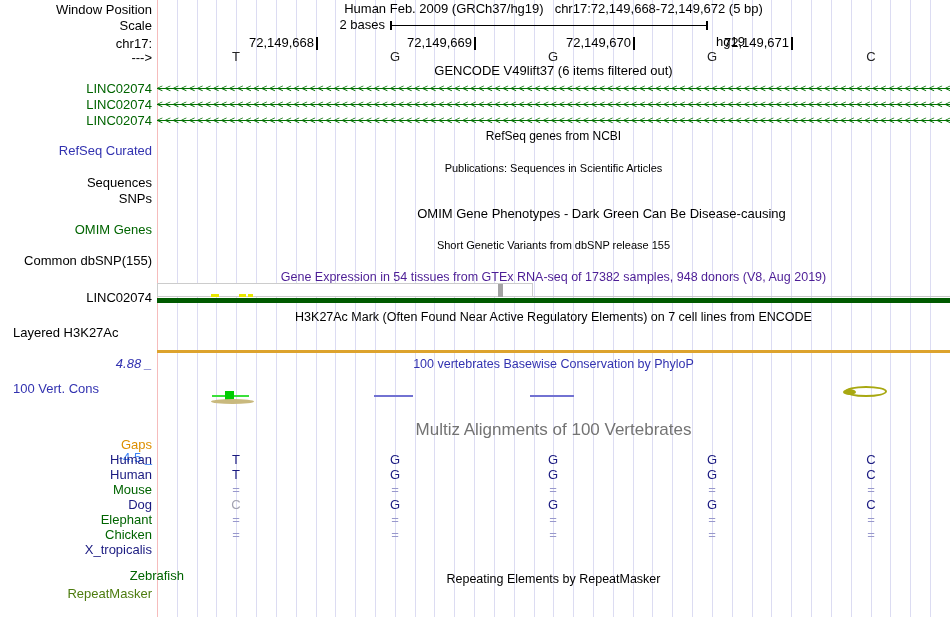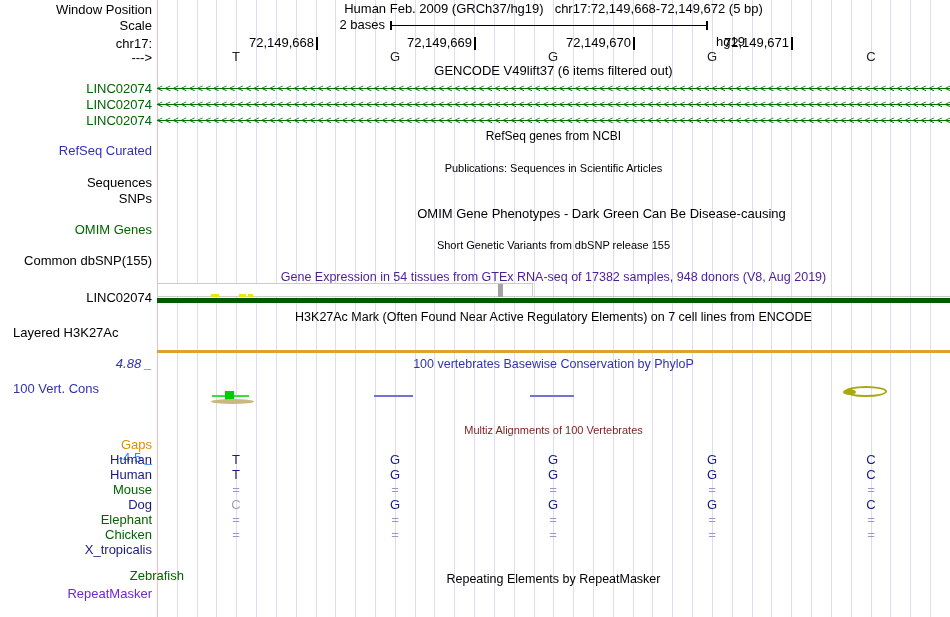--- a/index.html
+++ b/index.html
@@ -97,32 +97,32 @@
       <div class="lbl r" style="top: 406px; color: #3b82f6; margin-top: 44px;">-4.5 _</div>
       <div class="lbl r" style="top: 437px; color: rgb(221, 143, 0);">Gaps</div>
       <div class="lbl r" style="top: 452px; color: rgb(26, 26, 128);">Human</div>
       <div class="lbl r" style="top: 467px; color: rgb(26, 26, 128);">Human</div>
       <div class="lbl r" style="top: 482px; color: rgb(0, 100, 0);">Mouse</div>
       <div class="lbl r" style="top: 497px; color: rgb(26, 26, 128);">Dog</div>
       <div class="lbl r" style="top: 512px; color: rgb(0, 100, 0);">Elephant</div>
       <div class="lbl r" style="top: 527px; color: rgb(0, 100, 0);">Chicken</div>
       <div class="lbl r" style="top: 542px; color: rgb(26, 26, 128);">X_tropicalis</div>
       <div class="lbl r" style="top: 568px; color: rgb(0, 100, 0); margin-left: 32px;">Zebrafish</div>
-      <div class="lbl r" style="top: 586px; color: #6d28d9;">RepeatMasker</div>
+      <div class="lbl r" style="top: 586px; color: #4d7c0f;">RepeatMasker</div>
     </div>
   <div id="center-titles">
       <div class="ctitle" style="top: 64px; color: rgb(0, 0, 0); font-size: 13px;">GENCODE V49lift37 (6 items filtered out)</div>
       <div class="ctitle" style="top: 129px; color: rgb(0, 0, 0); font-size: 12px;">RefSeq genes from NCBI</div>
       <div class="ctitle" style="top: 161px; color: rgb(0, 0, 0); font-size: 11px;">Publications: Sequences in Scientific Articles</div>
       <div class="ctitle" style="top: 207px; color: #000000; font-size: 13px; margin-left: 48px;">OMIM Gene Phenotypes - Dark Green Can Be Disease-causing</div>
       <div class="ctitle" style="top: 238px; color: rgb(0, 0, 0); font-size: 11px;">Short Genetic Variants from dbSNP release 155</div>
       <div class="ctitle" style="top: 270px; color: #4c1d95; font-size: 12.5px;">Gene Expression in 54 tissues from GTEx RNA-seq of 17382 samples, 948 donors (V8, Aug 2019)</div>
       <div class="ctitle" style="top: 310px; color: rgb(0, 0, 0); font-size: 12.5px;">H3K27Ac Mark (Often Found Near Active Regulatory Elements) on 7 cell lines from ENCODE</div>
       <div class="ctitle" style="top: 357px; color: rgb(50, 50, 176); font-size: 12.5px;">100 vertebrates Basewise Conservation by PhyloP</div>
-      <div class="ctitle" style="top: 423px; color: #7f1d1d; font-size: 11px;">Multiz Alignments of 100 Vertebrates</div>
+      <div class="ctitle" style="top: 423px; color: #737373; font-size: 17px;">Multiz Alignments of 100 Vertebrates</div>
       <div class="ctitle" style="top: 572px; color: rgb(0, 0, 0); font-size: 12.5px;">Repeating Elements by RepeatMasker</div>
     </div>
   <div id="gencode-rows">
       <div class="gencode-row" style="top: 81px;">
         <div class="gencode-line"></div>
         <div class="gencode-arrows">&lt;&lt;&lt;&lt;&lt;&lt;&lt;&lt;&lt;&lt;&lt;&lt;&lt;&lt;&lt;&lt;&lt;&lt;&lt;&lt;&lt;&lt;&lt;&lt;&lt;&lt;&lt;&lt;&lt;&lt;&lt;&lt;&lt;&lt;&lt;&lt;&lt;&lt;&lt;&lt;&lt;&lt;&lt;&lt;&lt;&lt;&lt;&lt;&lt;&lt;&lt;&lt;&lt;&lt;&lt;&lt;&lt;&lt;&lt;&lt;&lt;&lt;&lt;&lt;&lt;&lt;&lt;&lt;&lt;&lt;&lt;&lt;&lt;&lt;&lt;&lt;&lt;&lt;&lt;&lt;&lt;&lt;&lt;&lt;&lt;&lt;&lt;&lt;&lt;&lt;&lt;&lt;&lt;&lt;&lt;&lt;&lt;&lt;&lt;&lt;</div>
       </div>
       <div class="gencode-row" style="top: 97px;">
         <div class="gencode-line"></div>
         <div class="gencode-arrows">&lt;&lt;&lt;&lt;&lt;&lt;&lt;&lt;&lt;&lt;&lt;&lt;&lt;&lt;&lt;&lt;&lt;&lt;&lt;&lt;&lt;&lt;&lt;&lt;&lt;&lt;&lt;&lt;&lt;&lt;&lt;&lt;&lt;&lt;&lt;&lt;&lt;&lt;&lt;&lt;&lt;&lt;&lt;&lt;&lt;&lt;&lt;&lt;&lt;&lt;&lt;&lt;&lt;&lt;&lt;&lt;&lt;&lt;&lt;&lt;&lt;&lt;&lt;&lt;&lt;&lt;&lt;&lt;&lt;&lt;&lt;&lt;&lt;&lt;&lt;&lt;&lt;&lt;&lt;&lt;&lt;&lt;&lt;&lt;&lt;&lt;&lt;&lt;&lt;&lt;&lt;&lt;&lt;&lt;&lt;&lt;&lt;&lt;&lt;&lt;</div>

